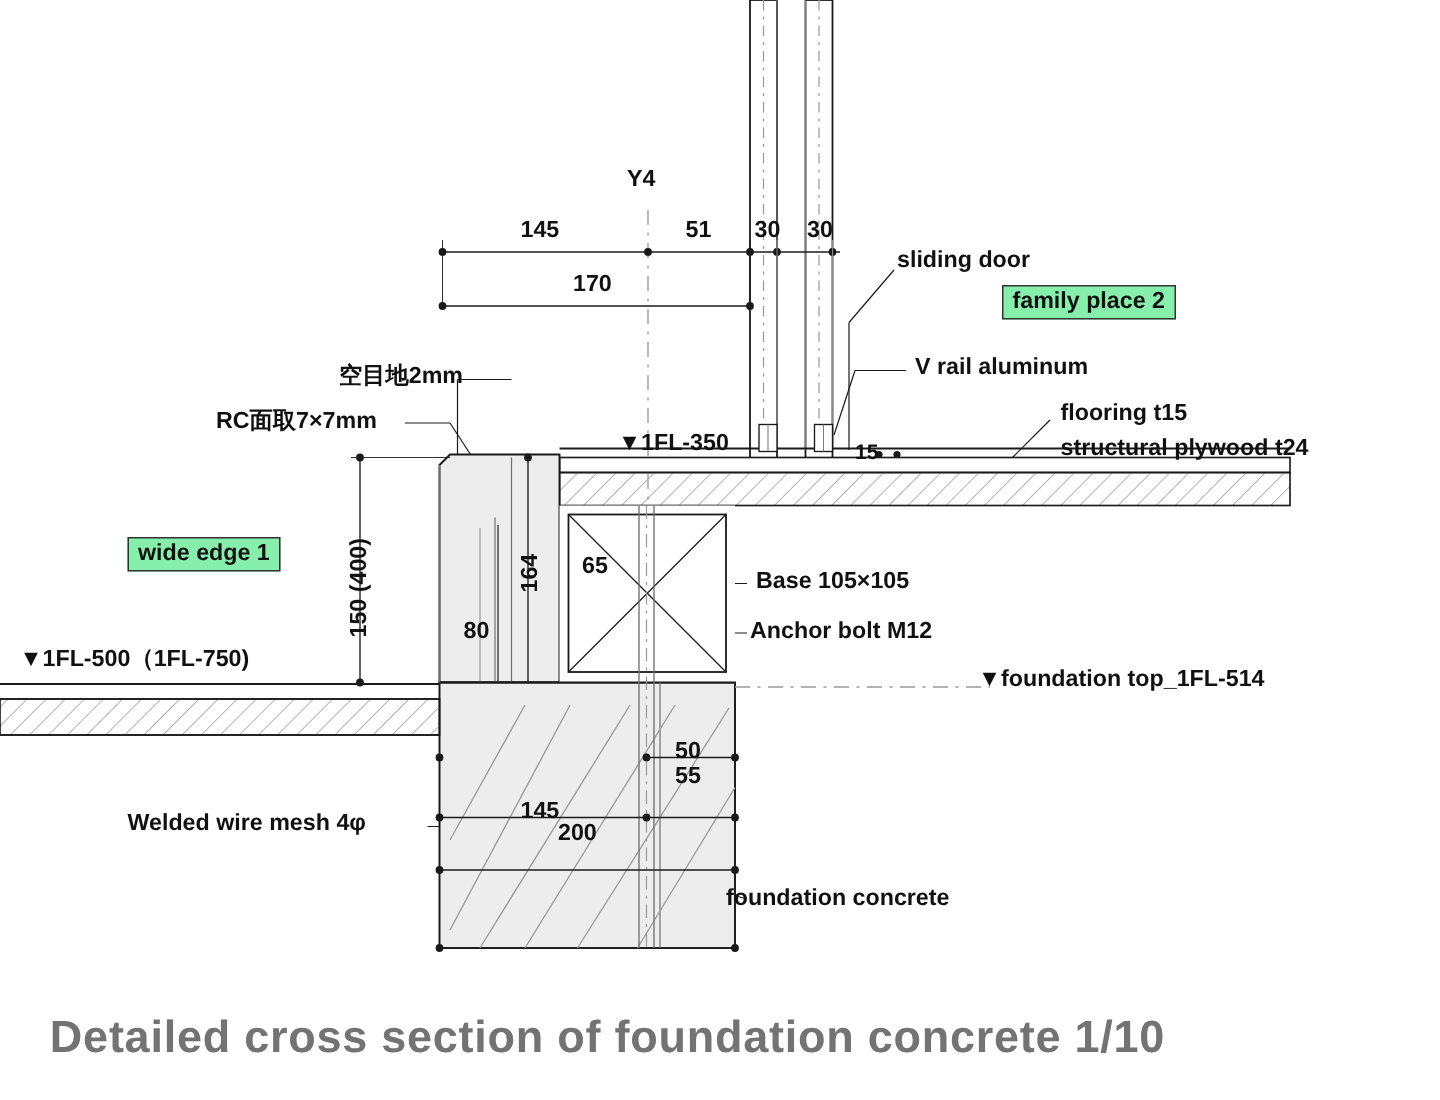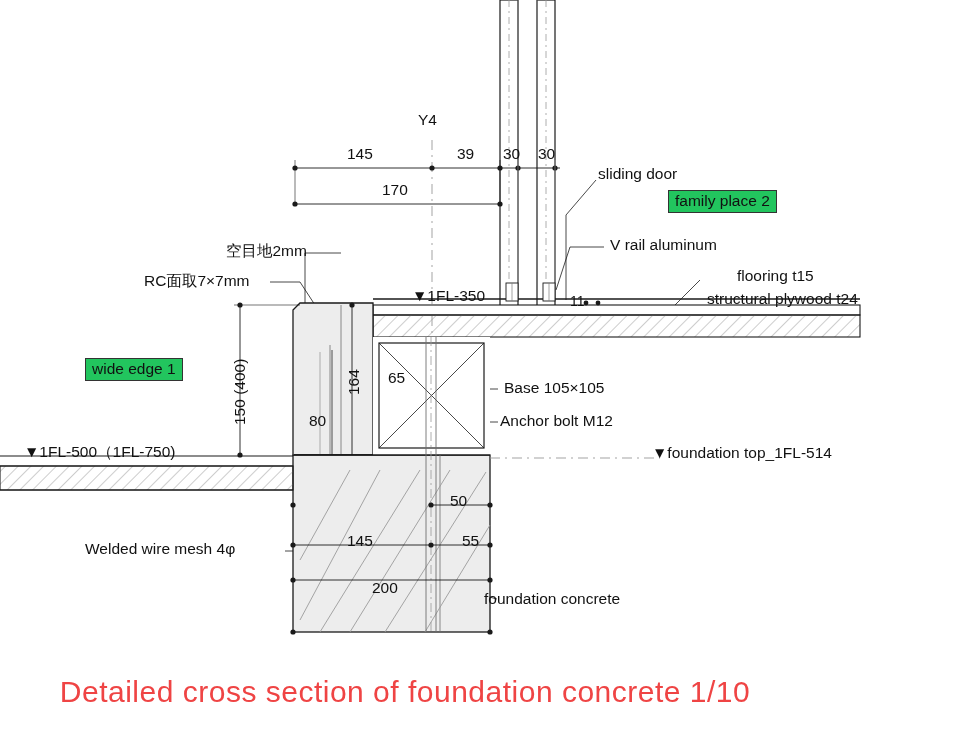--- a/index.html
+++ b/index.html
@@ -4,47 +4,47 @@
 <style>
   html,body{margin:0;padding:0;}
   body{
     width:960px;height:733px;
     background:#ffffff;
     font-family:"Liberation Sans", sans-serif;
     color:#111;
     overflow:hidden;
     position:relative;
   }
-  #stage{position:absolute;left:0;top:0;width:810px;height:733px;}
+  #stage{position:absolute;left:0;top:0;width:810px;height:733px;font-weight:bold;}
   svg#drawing{position:absolute;left:0;top:0;width:960px;height:733px;}
   .lbl{
     position:absolute;
     font-size:15.5px;
     color:#111;
     white-space:nowrap;
     line-height:1;
   }
   .lbl.small{font-size:14px;}
   .boxed{
     border:1px solid #333;
     padding:2px 6px 3px 6px;
-    background:#22c55e;
+    background:#86efac;
   }
   .vert{
     transform-origin:left top;
     transform:rotate(-90deg);
   }
   .title{
     position:absolute;
     left:0;right:0;
     top:675px;
     text-align:center;
     font-size:30px;
     letter-spacing:0.5px;
-    color:#ef4444;
+    color:#737373;
   }
 </style>
 </head>
 <body>
 
 <div id="stage">
 
   <svg id="drawing" viewBox="0 0 960 733">
     <defs>
       <pattern id="hatch45" width="9" height="9" patternTransform="rotate(45)" patternUnits="userSpaceOnUse">
@@ -196,54 +196,54 @@
     </g>
 
     <g>
       <line x1="293" y1="310" x2="293" y2="455" stroke="#6f6f6f" stroke-width="0.7"></line>
     </g>
   </svg>
 
   <div class="lbl" style="left:418px;top:112px;">Y4</div>
 
   <div class="lbl" style="left:347px;top:146px;">145</div>
-  <div class="lbl" style="left:457px;top:146px;">39</div>
+  <div class="lbl" style="left:457px;top:146px;">51</div>
   <div class="lbl" style="left:503px;top:146px;">30</div>
   <div class="lbl" style="left:538px;top:146px;">30</div>
   <div class="lbl" style="left:382px;top:182px;">170</div>
 
   <div class="lbl" style="left:598px;top:166px;">sliding door</div>
   <div class="lbl boxed" style="left:668px;top:190px;">family place 2</div>
 
   <div class="lbl" style="left:610px;top:237px;">V rail aluminum</div>
-  <div class="lbl" style="left:707px;top:268px;margin-left:30px;">flooring t15</div>
+  <div class="lbl" style="left:707px;top:268px;">flooring t15</div>
   <div class="lbl" style="left:707px;top:291px;text-align:right;">structural plywood t24</div>
 
   <div class="lbl" style="left:226px;top:243px;">空目地2mm</div>
   <div class="lbl" style="left:144px;top:273px;">RC面取7×7mm</div>
 
   <div class="lbl" style="left:412px;top:288px;">▼1FL-350</div>
 
   <div class="lbl boxed" style="left:85px;top:338px;margin-top:20px;">wide edge 1</div>
 
   <div class="lbl vert" style="left:232px;top:425px;">150 (400)</div>
   <div class="lbl vert" style="left:346px;top:395px;">164</div>
 
   <div class="lbl" style="left:309px;top:368px;margin-top:45px;">80</div>
   <div class="lbl" style="left:388px;top:370px;">65</div>
-  <div class="lbl small" style="left:570px;top:294px;">11</div>
+  <div class="lbl small" style="left:570px;top:294px;">15</div>
 
   <div class="lbl" style="left:504px;top:380px;">Base 105×105</div>
   <div class="lbl" style="left:500px;top:413px;">Anchor bolt M12</div>
 
-  <div class="lbl" style="left:24px;top:432px;margin-top:12px;">▼1FL-500（1FL-750)</div>
+  <div class="lbl" style="left:13px;top:432px;">▼1FL-500（1FL-750)</div>
   <div class="lbl" style="left:652px;top:445px;">▼foundation top_1FL-514</div>
 
   <div class="lbl" style="left:450px;top:493px;">50</div>
-  <div class="lbl" style="left:450px;top:533px;margin-left:12px;">55</div>
+  <div class="lbl" style="left:450px;top:510px;">55</div>
   <div class="lbl" style="left:347px;top:533px;">145</div>
-  <div class="lbl" style="left:372px;top:580px;">200</div>
+  <div class="lbl" style="left:372px;top:548px;">200</div>
 
   <div class="lbl" style="left:85px;top:541px;">Welded wire mesh 4φ</div>
   <div class="lbl" style="left:484px;top:591px;">foundation concrete</div>
 
   <div class="title">Detailed cross section of foundation concrete 1/10</div>
 </div>
 
 </body></html>

